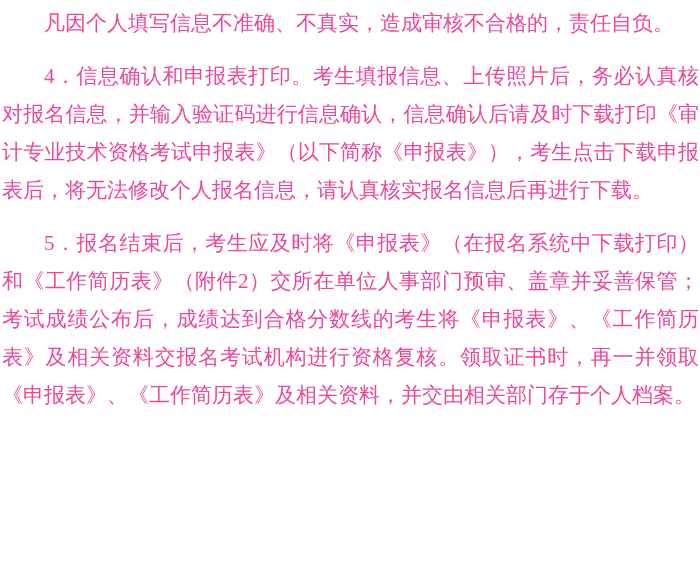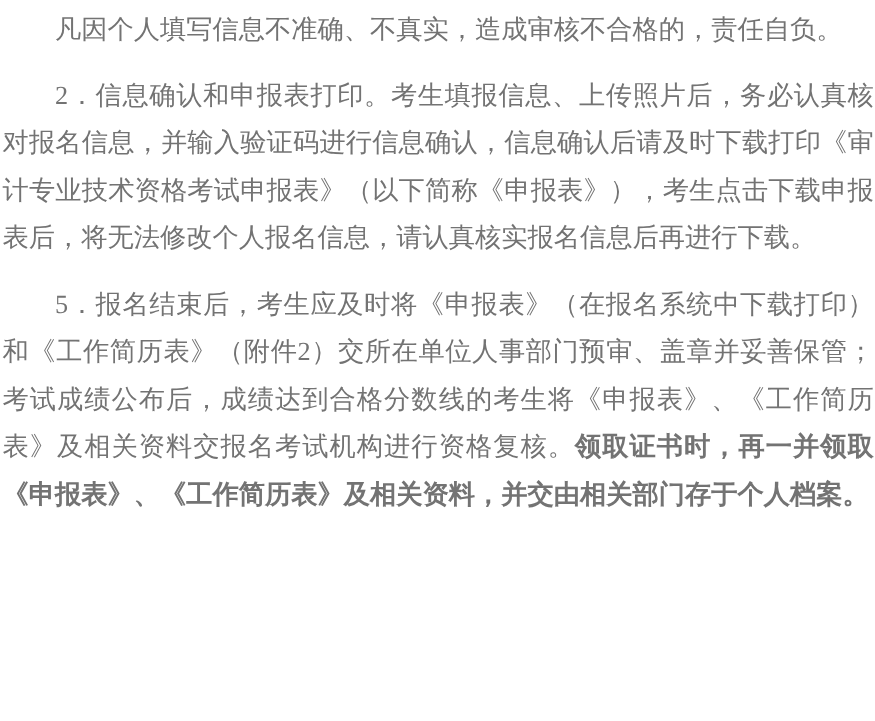--- a/index.html
+++ b/index.html
@@ -13,37 +13,37 @@
     overflow: hidden;
   }
   .doc {
     box-sizing: border-box;
     width: 700px;
     height: 577px;
     padding: 4px 1px 0 2px;
     font-family: "Liberation Serif", "DejaVu Serif", serif;
     font-size: 21px;
     line-height: 38px;
-    color: #737373;
+    color: #ec4899;
     text-align: justify;
   }
   .para {
     margin: 0 0 15px 0;
     text-indent: 2em;
   }
   .para:last-child {
     margin-bottom: 0;
   }
   .bold {
-    font-weight: 700;
+    font-weight: 400;
   }
 </style>
 </head>
 <body>
 
 <main class="doc">
   <p class="para">凡因个人填写信息不准确、不真实，造成审核不合格的，责任自负。</p>
 
-  <p class="para">2．信息确认和申报表打印。考生填报信息、上传照片后，务必认真核对报名信息，并输入验证码进行信息确认，信息确认后请及时下载打印《审计专业技术资格考试申报表》（以下简称《申报表》），考生点击下载申报表后，将无法修改个人报名信息，请认真核实报名信息后再进行下载。</p>
+  <p class="para">4．信息确认和申报表打印。考生填报信息、上传照片后，务必认真核对报名信息，并输入验证码进行信息确认，信息确认后请及时下载打印《审计专业技术资格考试申报表》（以下简称《申报表》），考生点击下载申报表后，将无法修改个人报名信息，请认真核实报名信息后再进行下载。</p>
 
 
   <p class="para"><span>5．报名结束后，考生应及时将《申报表》（在报名系统中下载打印）和《工作简历表》（附件2）交所在单位人事部门预审、盖章并妥善保管；考试成绩公布后，成绩达到合格分数线的考生将《申报表》、《工作简历表》及相关资料交报名考试机构进行资格复核。</span><span class="bold">领取证书时，再一并领取《申报表》、《工作简历表》及相关资料，并交由相关部门存于个人档案。</span></p>
 </main>
 
 </body></html>

